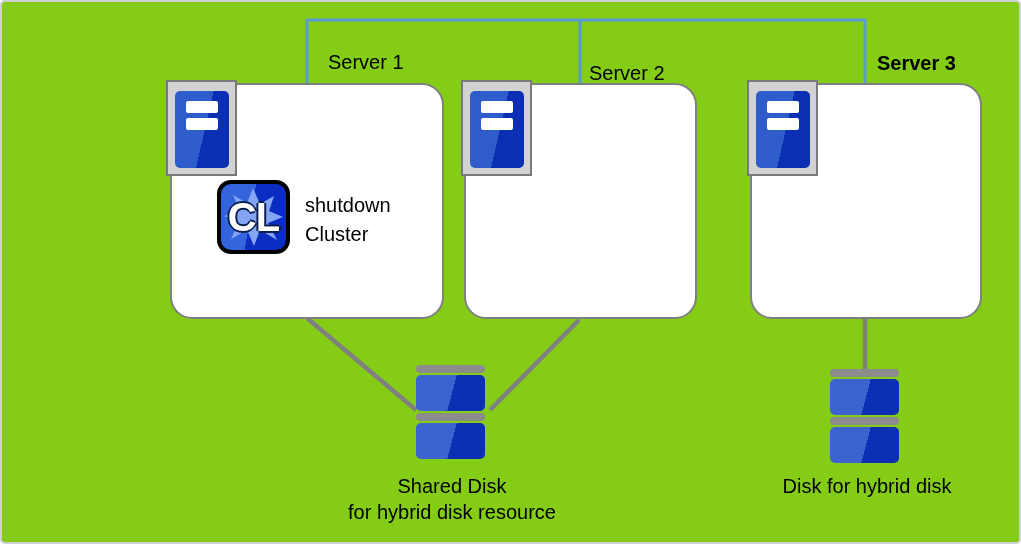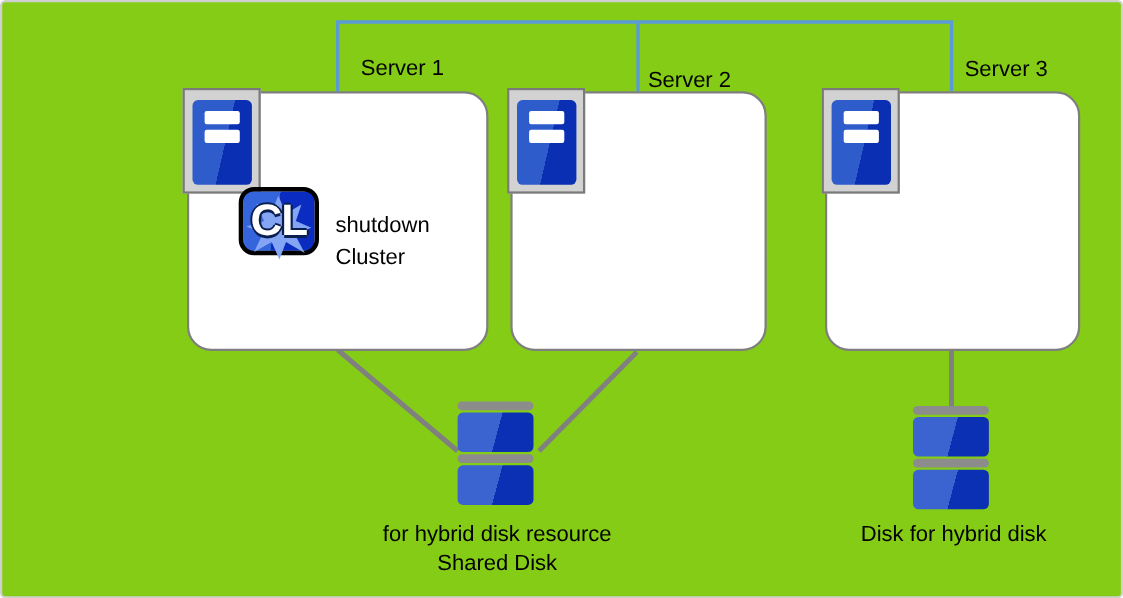--- a/index.html
+++ b/index.html
@@ -35,21 +35,21 @@
     position:absolute;top:78px;width:71px;height:96px;box-sizing:border-box;
     background:var(--frame-fill);border:2px solid var(--frame-border);
   }
   .srv-tower{
     position:absolute;left:7px;top:9px;width:54px;height:77px;border-radius:5px;
     background:linear-gradient(103deg,var(--server-blue) 54%,var(--server-blue-dark) 54%);
   }
   .srv-bar{position:absolute;left:11px;width:32px;height:12px;background:#fff;border-radius:2px;}
   .srv-bar.b1{top:10px;} .srv-bar.b2{top:27px;}
   .cl-badge{
-    position:absolute;left:215px;top:168px;width:73px;height:62px;box-sizing:border-box;
+    position:absolute;left:215px;top:178px;width:73px;height:74px;box-sizing:border-box;
     border:4px solid #000;border-radius:14px;
     background:linear-gradient(100deg,var(--cl-blue) 46%,var(--cl-blue-dark) 46%);
   }
   .cl-badge svg{position:absolute;left:0;top:0;}
   .cl-badge .cl-letters{
     position:absolute;left:0;top:0;width:100%;height:100%;
     display:flex;align-items:center;justify-content:center;
     font-size:40px;font-weight:700;letter-spacing:-1px;color:#fff;
     text-shadow:-2px 0 0 #0A1E50,2px 0 0 #0A1E50,0 -2px 0 #0A1E50,0 2px 0 #0A1E50;
   }
@@ -72,21 +72,21 @@
   <svg class="wires" viewBox="0 0 1021 544" xmlns="http://www.w3.org/2000/svg">
     <path d="M305,82 L305,18 L863,18 L863,81" fill="none" stroke="#5B9BD5" stroke-width="3"></path>
     <path d="M578,18 L578,83" fill="none" stroke="#5B9BD5" stroke-width="3"></path>
     <path d="M305,316 L414,408" fill="none" stroke="#808080" stroke-width="4.5"></path>
     <path d="M577,318 L488,408" fill="none" stroke="#808080" stroke-width="4.5"></path>
     <path d="M863,316 L863,368" fill="none" stroke="#808080" stroke-width="4.5"></path>
   </svg>
 
   <div class="server-label" style="left:326px;top:49px;">Server 1</div>
   <div class="server-label" style="left:587px;top:60px;">Server 2</div>
-  <div class="server-label" style="left:875px;top:50px;">Server 3</div>
+  <div class="server-label" style="left:875px;top:50px;font-weight:bold;">Server 3</div>
 
   <div class="server-box" style="left:168px;width:274px;"></div>
   <div class="server-box" style="left:462px;width:233px;"></div>
   <div class="server-box" style="left:748px;width:232px;"></div>
 
   <div class="srv-icon" style="left:164px;">
     <div class="srv-tower">
       <div class="srv-bar b1"></div>
       <div class="srv-bar b2"></div>
     </div>
@@ -123,20 +123,20 @@
   </div>
 
   <div class="disk" style="left:828px;top:367px;">
     <div class="bar"></div>
     <div class="platter"></div>
     <div class="bar"></div>
     <div class="platter"></div>
   </div>
 
   <div class="disk-label dl-shared">
+    <div>Shared Disk</div>
     <div>for hybrid disk resource</div>
-    <div>Shared Disk</div>
   </div>
   <div class="disk-label dl-single">
     <div>Disk for hybrid disk</div>
   </div>
 
 </div>
 
 </body></html>

